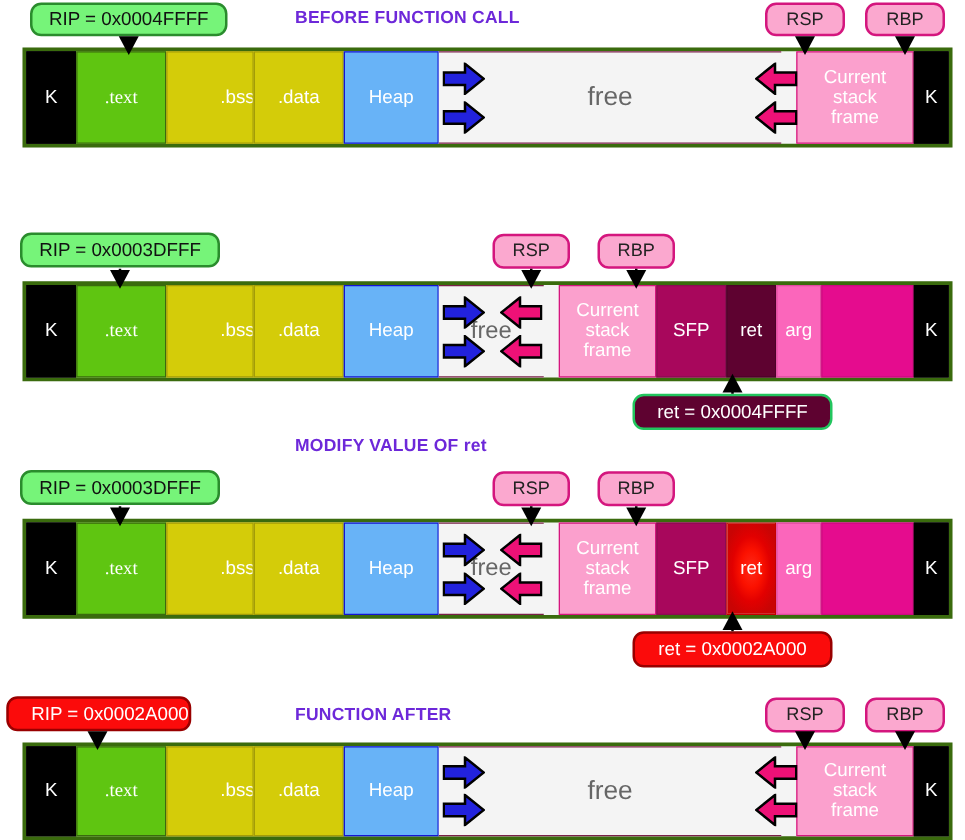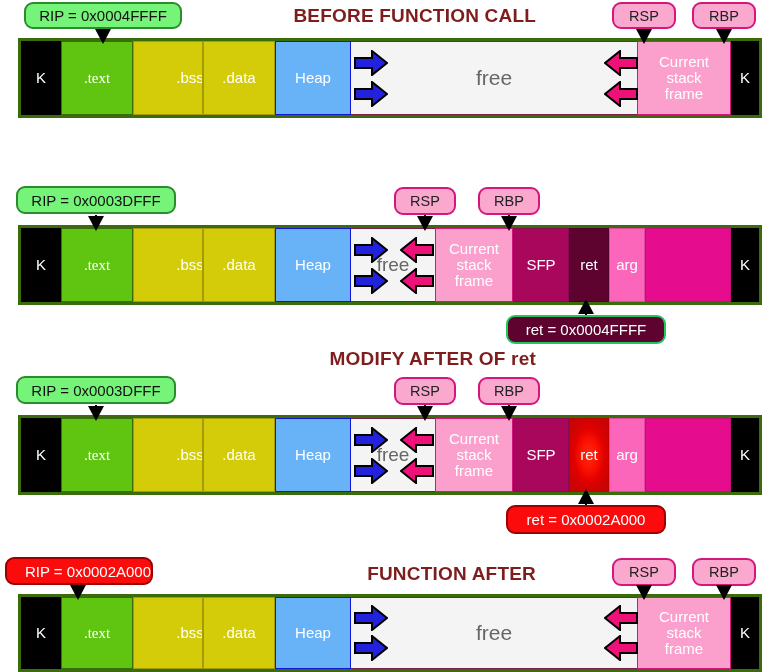--- a/index.html
+++ b/index.html
@@ -7,26 +7,26 @@
     width: 772px; height: 672px;
     background: #ffffff;
     font-family: "Liberation Sans", sans-serif;
     overflow: hidden;
   }
   #root { position: relative; width: 772px; height: 672px; }
 
   
   .section-title {
     position: absolute;
-    font-size: 19px;
+    font-size: 14px;
     font-weight: bold;
-    color: #7f1d1d;
+    color: #6d28d9;
     letter-spacing: 0.2px;
     white-space: nowrap;
-    text-align: right;
+    text-align: left;
   }
 
   
   .membar {
     position: absolute;
     left: 18px;
     width: 744px;
     height: 80px;
     border: 3px solid #3a6b0d;
     background: #f4f4f4;
@@ -45,21 +45,21 @@
     line-height: 1.08;
     overflow: hidden;
     white-space: pre-line;
   }
   .blk.k      { background:#000000; border:1px solid #000; }
   .blk.text   { background:#5fc511; border:1px solid #3a6b0d;font-family:Liberation Serif, serif; }
   .blk.bss    { background:#d4cc09; border:1px solid #a39c07;padding-left:44px; }
   .blk.data   { background:#d4cc09; border:1px solid #a39c07; }
   .blk.heap   { background:#68b3f7; border:1px solid #1414d4; }
   .blk.free   { background:#f4f4f4; color:#5d5d5d; border-top:1px solid #7a2048; border-bottom:1px solid #7a2048; }
-  .blk.csf    { background:#fba0cd; border:1px solid #d4167e; }
+  .blk.csf    { background:#fba0cd; border:1px solid #d4167e;margin-left:12px; }
   .blk.sfp    { background:#a8075c; border:1px solid #8b0b52; }
   .blk.ret    { background:#5e0230; border:1px solid #4d0228; }
   .blk.ret-hot{ border:1px solid #c40000;
                 background: radial-gradient(ellipse 60% 55% at 50% 50%, #ff2a18 0%, #fb1100 38%, #e20000 66%, #c90404 100%); }
   .blk.arg    { background:#fb66bb; border:1px solid #e0499f; }
   .blk.magenta{ background:#e50c8e; border:1px solid #cc0a7f; }
 
   .blk.free .free-label { font-size: 21px; color:#666; }
   .blk.free.small .free-label { font-size: 19px; }
 
@@ -174,21 +174,21 @@
         <polygon points="33,8 16,8 16,1 1,13 16,25 16,18 33,18" fill="#ee1177" stroke="#000" stroke-width="2"></polygon>
       </svg>
       <svg class="fatarrow" viewBox="0 0 34 26">
         <polygon points="33,8 16,8 16,1 1,13 16,25 16,18 33,18" fill="#ee1177" stroke="#000" stroke-width="2"></polygon>
       </svg>
     </div>
   </div>
 
   <div class="callout ret-dark" style="left:506px; top:315px; width:160px; height:29px;">ret = 0x0004FFFF</div>
 
-  <div class="section-title" style="left:236px; top:348px; width:300px;">MODIFY AFTER OF ret</div>
+  <div class="section-title" style="left:236px; top:348px; width:300px;">MODIFY VALUE OF ret</div>
 
   <div class="callout rip-green" style="left:16px; top:376px; width:160px; height:28px;">RIP = 0x0003DFFF</div>
 
   <div class="callout reg" style="left:394px; top:377px; width:62px; height:28px;">RSP</div>
 
   <div class="callout reg" style="left:478px; top:377px; width:62px; height:28px;">RBP</div>
 
   <div class="membar" style="top:415px;">
     <div class="blk k" style="flex:0 0 40px;">K</div>
     <div class="blk text" style="flex:0 0 72px;">.text</div>

